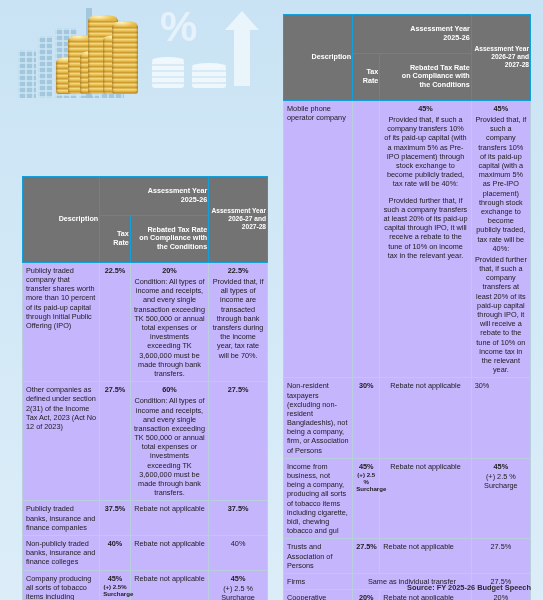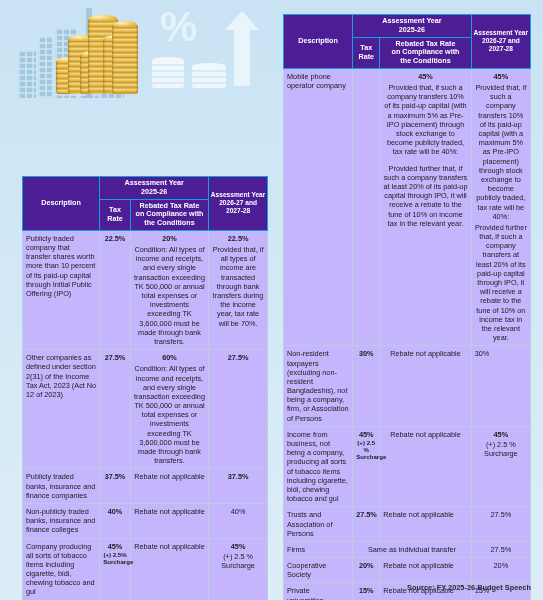--- a/index.html
+++ b/index.html
@@ -126,29 +126,29 @@
     position: absolute;
     border-collapse: collapse;
     table-layout: fixed;
     background: #fff;
   }
   .tbl th, .tbl td {
     border: 1px solid #b9cfdd;
     vertical-align: top;
   }
   .tbl thead th {
-    background: #4c1d95;
+    background: #737373;
     color: #ffffff;
     font-size: 7.2px;
     font-weight: bold;
     line-height: 1.22;
-    text-align: center;
+    text-align: right;
     vertical-align: middle;
     border: 1px solid #11a0dc;
-    padding: 2px 1px;
+    padding: 10px 1px;
   }
   .tbl tbody td {
     background: #c4b5fd;
     color: #1c1c1c;
     font-size: 7.3px;
     line-height: 1.26;
     padding: 3px 3px;
   }
   .c-desc { text-align: left; }
   .c-rate { text-align: center; font-weight: bold; }

